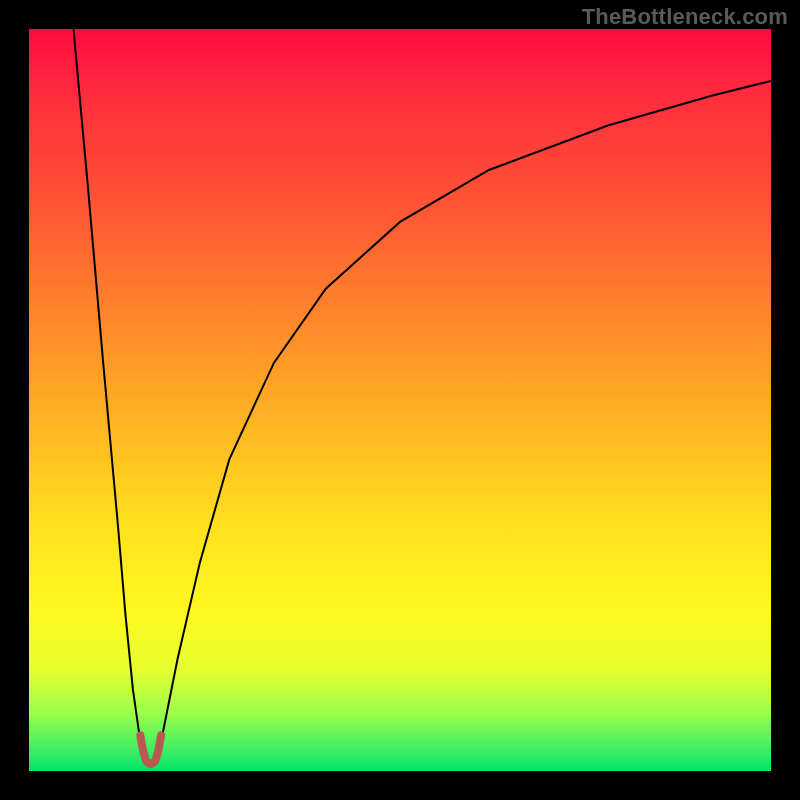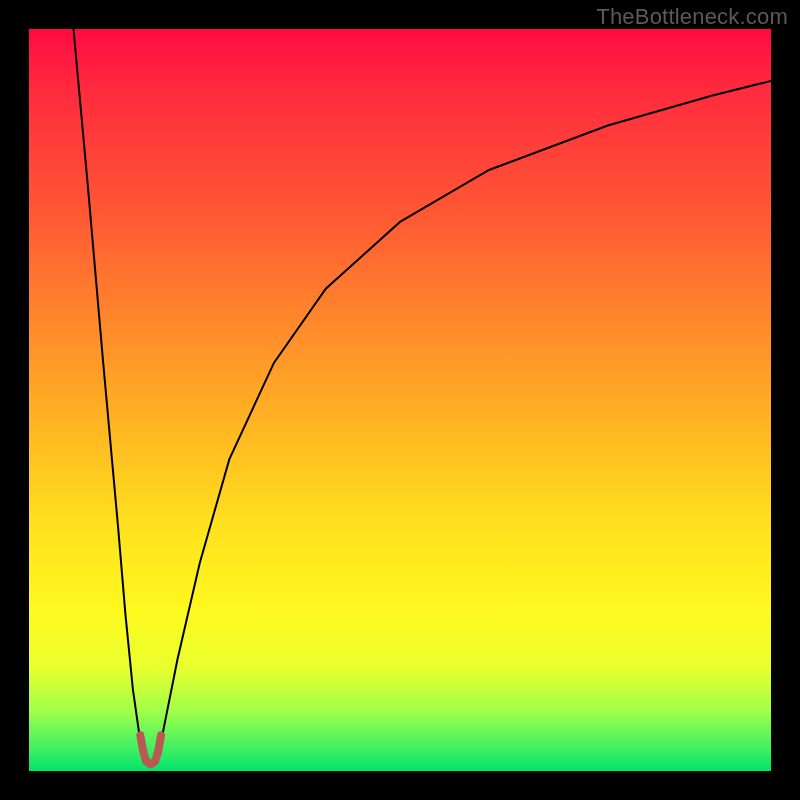--- a/index.html
+++ b/index.html
@@ -38,21 +38,21 @@
       #40ef62 97%,
       #00e46a 100%
     );
   }
   .watermark {
     position: absolute;
     top: 4px;
     right: 12px;
     color: #5a5a5a;
     font-size: 22px;
-    font-weight: 400;
+    font-weight: 700;
     letter-spacing: 0.2px;
     user-select: none;
   }
   svg.curves {
     position: absolute;
     left: 0;
     top: 0;
     width: 742px;
     height: 742px;
     overflow: visible;

